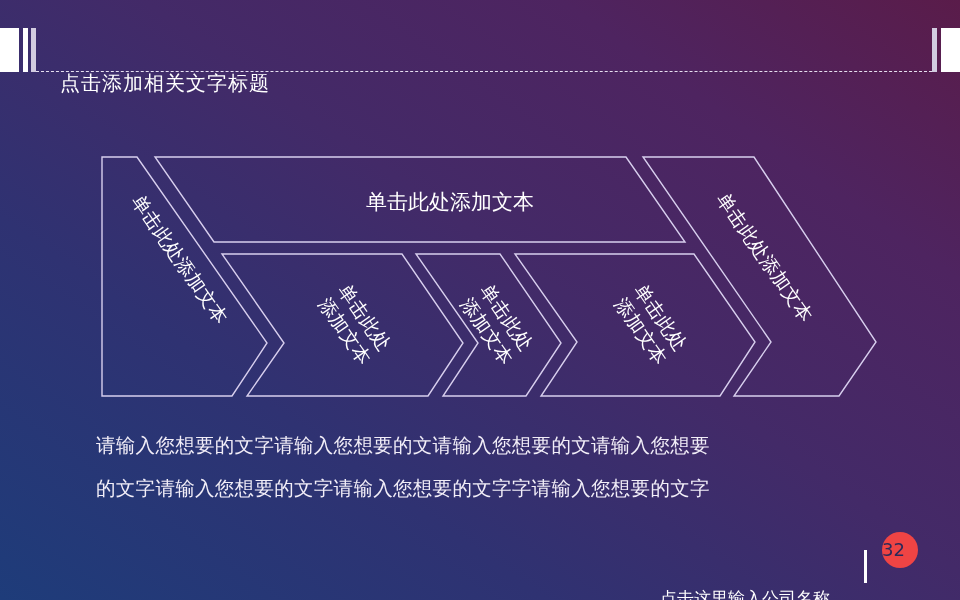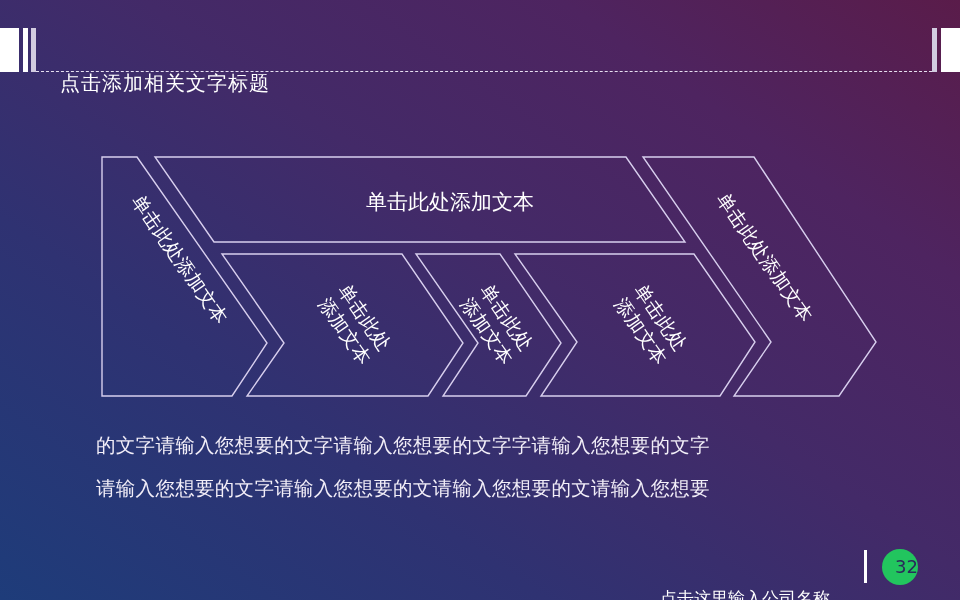--- a/index.html
+++ b/index.html
@@ -21,22 +21,22 @@
   .shape-label {
     position:absolute; color:#fff; font-size:19px; line-height:24px; white-space:nowrap;
     transform-origin:center center; text-align:center;
   }
   .banner-label { left:300px; top:188px; width:300px; text-align:center; font-size:21px; line-height:28px; }
   .body-text { left:96px; top:424px; width:760px; font-size:19.5px; line-height:43px; color:#f2eef8; letter-spacing:0.3px; }
   .body-text div { white-space:nowrap; }
   .footer-company { left:660px; top:586px; font-size:17px; line-height:24px; color:#ffffff; }
   .footer-divider { left:864px; top:550px; width:3px; height:33px; background:#ffffff; }
   .page-num {
-    left:882px; top:549px; width:36px; height:36px; border-radius:50%; background:#22c55e;
-    color:#2a2a5a; font-size:18px; line-height:36px; text-align:right;
+    left:882px; top:532px; width:36px; height:36px; border-radius:50%; background:#ef4444;
+    color:#2a2a5a; font-size:18px; line-height:36px; text-align:left;
   }
 </style>
 </head>
 <body>
 
 <div class="abs hdr-block-l"></div>
 <div class="abs hdr-bar-l1"></div>
 <div class="abs hdr-bar-l2"></div>
 <div class="abs hdr-bar-r2"></div>
 <div class="abs hdr-block-r"></div>
@@ -75,19 +75,19 @@
 </div>
 
 <div class="shape-label" style="left:601px; top:300px; width:100px; transform:rotate(55deg);">
   <div>单击此处</div>
   <div>添加文本</div>
 </div>
 
 <div class="shape-label" style="left:675px; top:245px; width:180px; transform:rotate(55deg);">单击此处添加文本</div>
 
 <div class="abs body-text">
+  <div>请输入您想要的文字请输入您想要的文请输入您想要的文请输入您想要</div>
   <div>的文字请输入您想要的文字请输入您想要的文字字请输入您想要的文字</div>
-  <div>请输入您想要的文字请输入您想要的文请输入您想要的文请输入您想要</div>
 </div>
 
 <div class="abs footer-company">点击这里输入公司名称</div>
 <div class="abs footer-divider"></div>
 <div class="abs page-num">32</div>
 
 </body></html>

